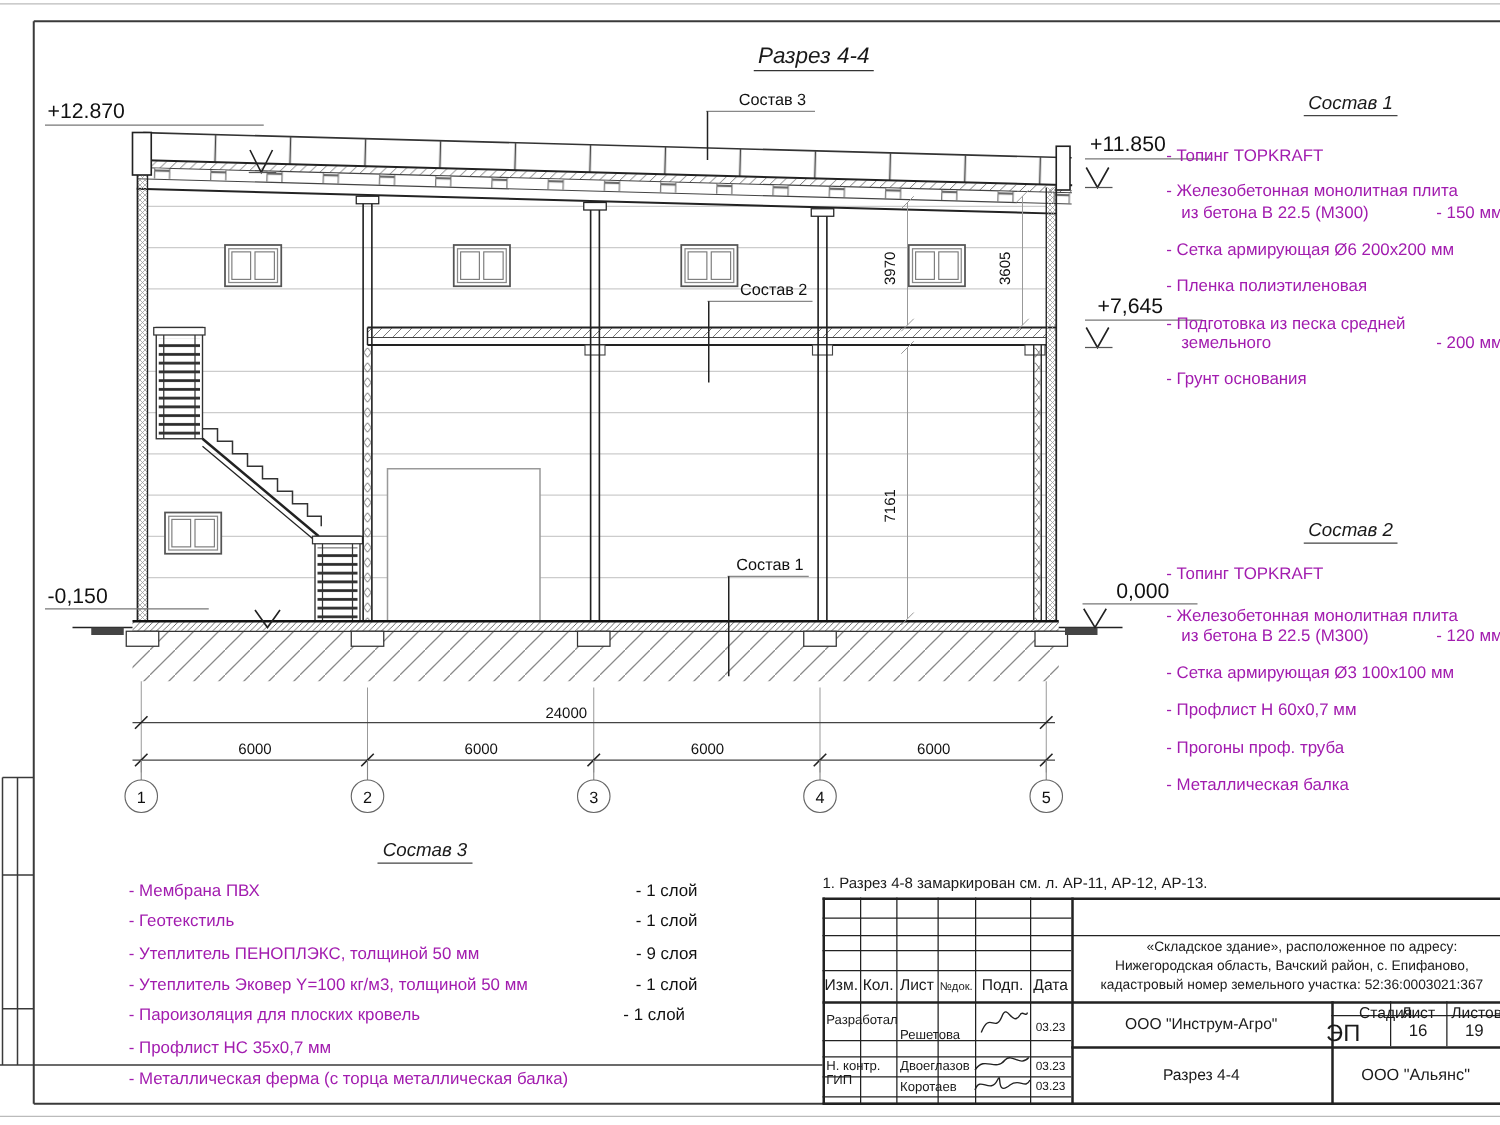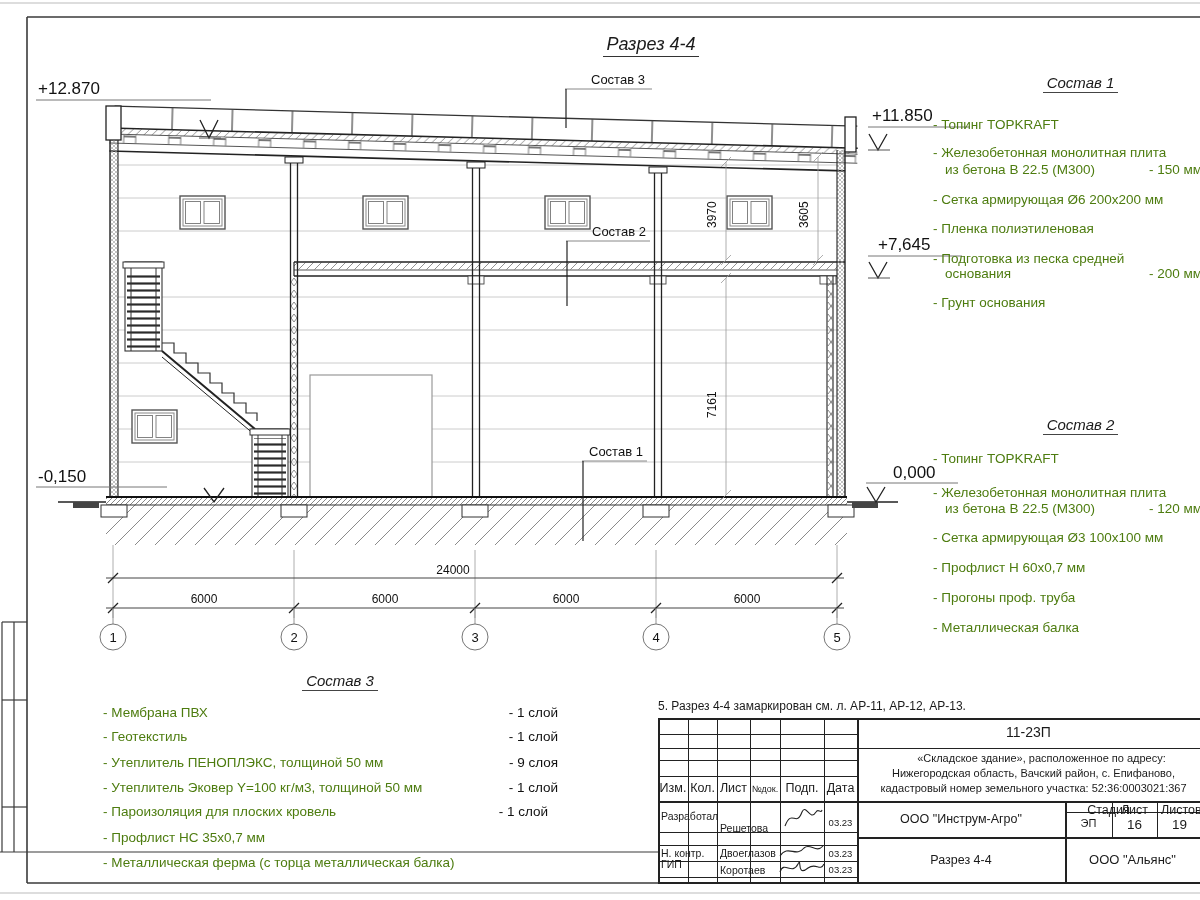--- a/index.html
+++ b/index.html
@@ -1,19 +1,19 @@
 <!DOCTYPE html>
 <html><head>
 <meta charset="utf-8">
 <style>
   html,body{margin:0;padding:0;}
   body{width:1200px;height:900px;position:relative;overflow:hidden;background:#fff;
        font-family:"Liberation Sans",sans-serif;color:#1a1a1a;}
   .abs{position:absolute;}
-  .li{position:absolute;font-size:13.5px;white-space:nowrap;color:#4d7c0f;}
+  .li{position:absolute;font-size:13.5px;white-space:nowrap;color:#a21caf;}
   .liv{position:absolute;font-size:13.5px;white-space:nowrap;color:#111;text-align:right;}
   .ltitle{position:absolute;font-size:15px;font-style:italic;text-align:center;}
   .ltitle span{border-bottom:1px solid #444;padding:0 4px 1px 4px;}
   .note{position:absolute;font-size:12px;white-space:nowrap;}
   #tb{position:absolute;left:658px;top:718px;width:542px;height:165px;}
   #tb .h{position:absolute;background:#222;height:1px;}
   #tb .h2{position:absolute;background:#222;height:1.6px;}
   #tb .v{position:absolute;background:#222;width:1px;}
   #tb .v2{position:absolute;background:#222;width:1.6px;}
   #tb .t{position:absolute;white-space:nowrap;}
@@ -296,21 +296,21 @@
 
 <div>
   <div class="ltitle" style="left:1008px;top:74px;width:145px"><span>Состав 1</span></div>
   <span class="li" style="left:933px;top:117px">- Топинг TOPKRAFT</span>
   <span class="li" style="left:933px;top:145px">- Железобетонная  монолитная плита</span>
   <span class="li" style="left:945px;top:162px">из бетона  В 22.5 (М300)</span>
   <span class="li" style="left:1149px;top:162px">- 150 мм</span>
   <span class="li" style="left:933px;top:192px">- Сетка армирующая Ø6 200x200 мм</span>
   <span class="li" style="left:933px;top:221px">- Пленка полиэтиленовая</span>
   <span class="li" style="left:933px;top:251px">- Подготовка из песка средней</span>
-  <span class="li" style="left:945px;top:266px">основания</span>
+  <span class="li" style="left:945px;top:266px">земельного</span>
   <span class="li" style="left:1149px;top:266px">- 200 мм</span>
   <span class="li" style="left:933px;top:295px">- Грунт основания</span>
 </div>
 
 <div>
   <div class="ltitle" style="left:1008px;top:416px;width:145px"><span>Состав 2</span></div>
   <span class="li" style="left:933px;top:451px">- Топинг TOPKRAFT</span>
   <span class="li" style="left:933px;top:485px">- Железобетонная  монолитная плита</span>
   <span class="li" style="left:945px;top:501px">из бетона  В 22.5 (М300)</span>
   <span class="li" style="left:1149px;top:501px">- 120 мм</span>
@@ -329,21 +329,21 @@
   <span class="li" style="left:103px;top:755px">- Утеплитель ПЕНОПЛЭКС, толщиной 50 мм</span>
   <span class="liv" style="left:470px;top:755px;width:88px">- 9 слоя</span>
   <span class="li" style="left:103px;top:780px">- Утеплитель Эковер Y=100 кг/м3, толщиной 50 мм</span>
   <span class="liv" style="left:470px;top:780px;width:88px">- 1 слой</span>
   <span class="li" style="left:103px;top:804px">- Пароизоляция для плоских кровель</span>
   <span class="liv" style="left:460px;top:804px;width:88px">- 1 слой</span>
   <span class="li" style="left:103px;top:830px">- Профлист НС 35x0,7 мм</span>
   <span class="li" style="left:103px;top:855px">- Металлическая ферма (с торца металлическая балка)</span>
 </div>
 
-<div class="note" style="left:658px;top:699px">5. Разрез 4-4 замаркирован см. л. АР-11, АР-12, АР-13.</div>
+<div class="note" style="left:658px;top:699px">1. Разрез 4-8 замаркирован см. л. АР-11, АР-12, АР-13.</div>
 
 <div id="tb">
 
   <div class="h2" style="left:0;top:0;width:542px"></div>
   <div class="h2" style="left:0;top:164px;width:542px"></div>
   <div class="v2" style="left:0;top:0;height:165px"></div>
 
   <div class="h" style="left:0;top:16px;width:199px"></div>
   <div class="h" style="left:0;top:30px;width:542px"></div>
   <div class="h" style="left:0;top:42px;width:199px"></div>
@@ -360,21 +360,20 @@
   <div class="v" style="left:30px;top:0;height:165px"></div>
   <div class="v" style="left:59px;top:0;height:165px"></div>
   <div class="v" style="left:92px;top:0;height:165px"></div>
   <div class="v" style="left:122px;top:0;height:165px"></div>
   <div class="v" style="left:166px;top:0;height:165px"></div>
   <div class="v2" style="left:199px;top:0;height:165px"></div>
   <div class="v2" style="left:407px;top:83px;height:82px"></div>
   <div class="v" style="left:454px;top:83px;height:36px"></div>
   <div class="v" style="left:499px;top:83px;height:36px"></div>
 
-  <div class="t ctr" style="left:199px;top:6px;width:343px;font-size:14px">11-23П</div>
   <div class="t ctr" style="left:217px;top:34px;width:333px;font-size:11px">«Складское здание», расположенное по адресу:</div>
   <div class="t ctr" style="left:209px;top:49px;width:333px;font-size:11px">Нижегородская область, Вачский район, с. Епифаново,</div>
   <div class="t ctr" style="left:209px;top:64px;width:333px;font-size:11px">кадастровый номер земельного участка: 52:36:0003021:367</div>
 
   <div class="t ctr" style="left:0;top:63px;width:30px;font-size:12.5px">Изм.</div>
   <div class="t ctr" style="left:30px;top:63px;width:29px;font-size:12.5px">Кол.</div>
   <div class="t ctr" style="left:59px;top:63px;width:33px;font-size:12.5px">Лист</div>
   <div class="t ctr" style="left:92px;top:66px;width:30px;font-size:9px">№док.</div>
   <div class="t ctr" style="left:122px;top:63px;width:44px;font-size:12.5px">Подп.</div>
   <div class="t ctr" style="left:166px;top:63px;width:33px;font-size:12.5px">Дата</div>
@@ -394,18 +393,18 @@
   </svg>
   <svg class="t" style="left:118px;top:124px" width="50" height="38" viewBox="0 0 50 38">
     <path d="M4,14 C12,2 20,16 28,6 C34,0 40,12 47,4" fill="none" stroke="#222" stroke-width="1.1"></path>
     <path d="M4,30 C8,18 16,34 22,22 C26,14 20,36 32,26 C40,20 44,30 48,22" fill="none" stroke="#222" stroke-width="1.1"></path>
   </svg>
 
   <div class="t ctr" style="left:199px;top:94px;width:208px;font-size:12.5px">ООО "Инструм-Агро"</div>
   <div class="t ctr" style="left:427px;top:85px;width:47px;font-size:12.5px">Стадия</div>
   <div class="t ctr" style="left:454px;top:85px;width:45px;font-size:12.5px">Лист</div>
   <div class="t" style="left:503px;top:85px;font-size:12.5px">Листов</div>
-  <div class="t ctr" style="left:407px;top:99px;width:47px;font-size:11px">ЭП</div>
+  <div class="t ctr" style="left:393px;top:99px;width:47px;font-size:19px">ЭП</div>
   <div class="t ctr" style="left:454px;top:99px;width:45px;font-size:13.5px">16</div>
   <div class="t ctr" style="left:499px;top:99px;width:45px;font-size:13.5px">19</div>
   <div class="t ctr" style="left:199px;top:135px;width:208px;font-size:12.5px">Разрез 4-4</div>
   <div class="t ctr" style="left:407px;top:134px;width:135px;font-size:13px">ООО "Альянс"</div>
 </div>
 
 </body></html>

